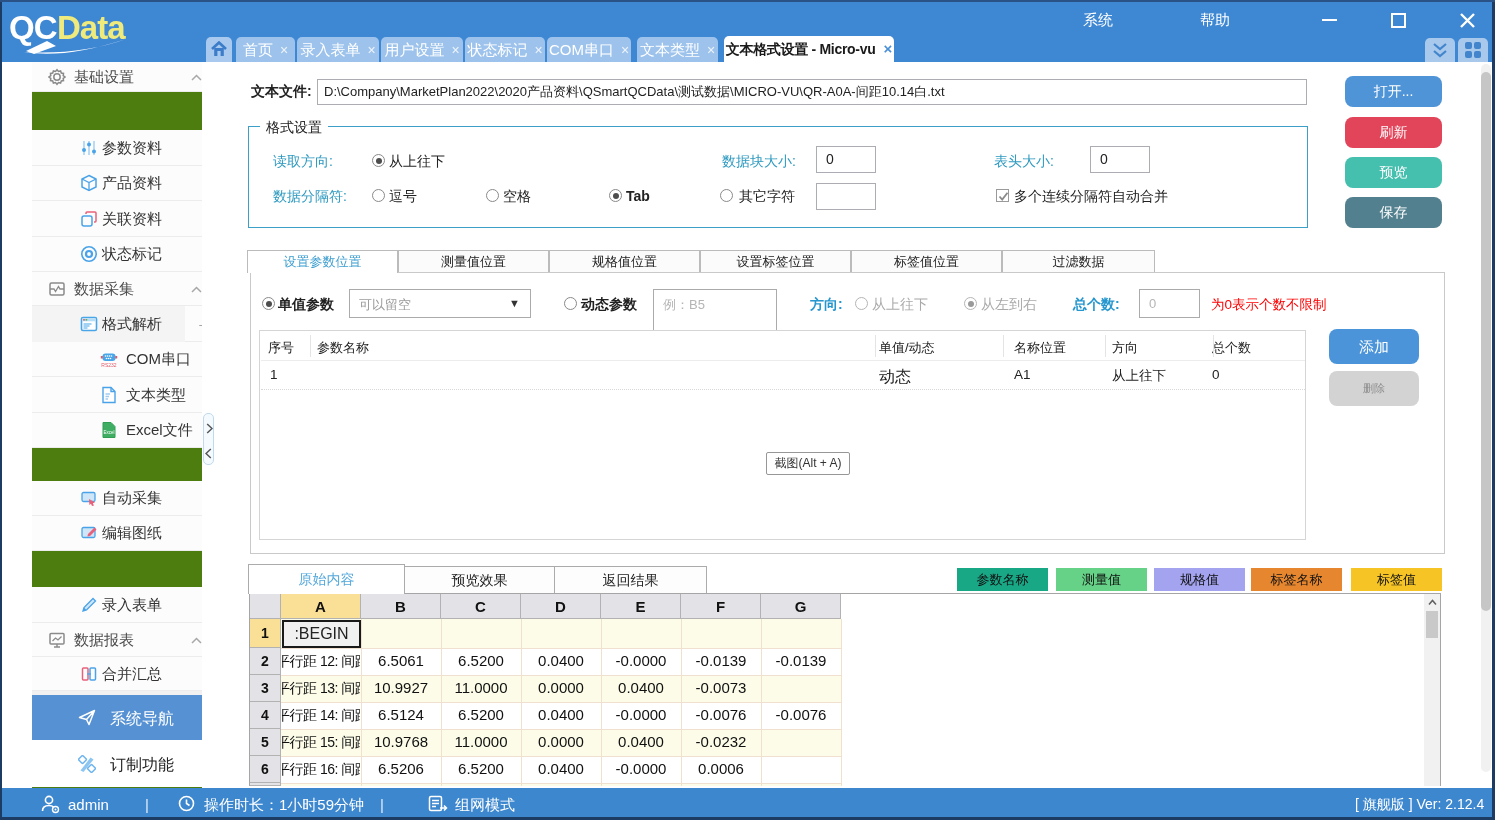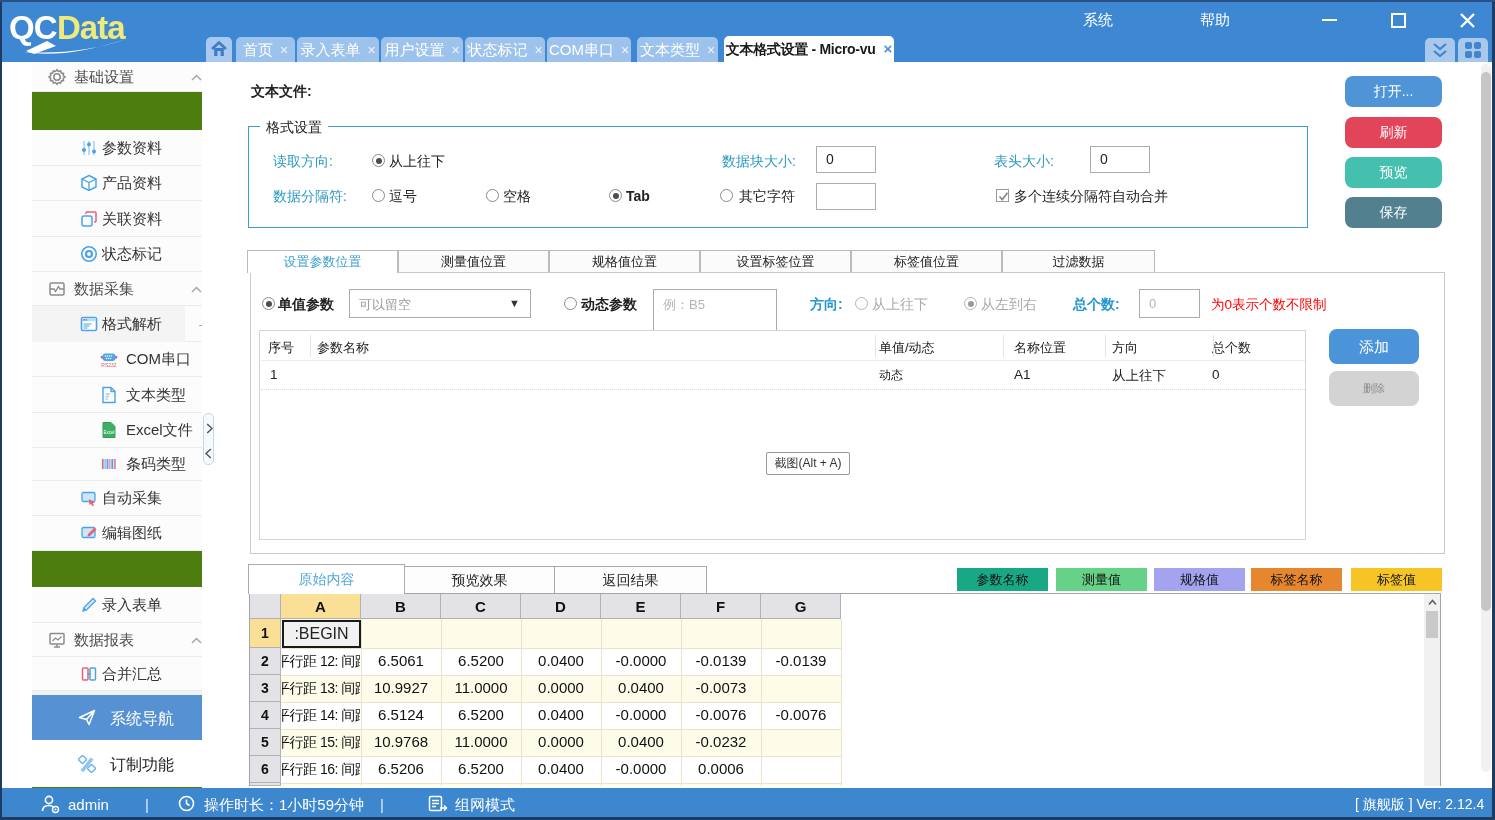--- a/index.html
+++ b/index.html
@@ -174,31 +174,20 @@
         </svg></span>
       <span class="tx" style="left:94px">文本类型</span>
     </div>
 <div class="srow" style="top:351px;height:35px;">
       <span class="ic" style="left:68px"><svg viewBox="0 0 18 18">
           <path d="M3 1.5 L11 1.5 L15 5.5 L15 16.5 L3 16.5 Z" fill="#3fae62" stroke="#2f9e52" stroke-width="1"></path>
           <text x="9" y="12.5" font-size="4.5" fill="#fff" text-anchor="middle" font-family="Liberation Sans">Excel</text>
         </svg></span>
       <span class="tx" style="left:94px">Excel文件</span>
     </div>
-<div class="srow" style="top:386px;height:33px;">
-      <span class="ic" style="left:68px"><svg viewBox="0 0 18 18">
-          <rect x="2" y="4" width="1.6" height="10" fill="#e8607a"></rect>
-          <rect x="4.6" y="4" width="1" height="10" fill="#4aa3e8"></rect>
-          <rect x="6.6" y="4" width="1.8" height="10" fill="#4aa3e8"></rect>
-          <rect x="9.4" y="4" width="1" height="10" fill="#e8607a"></rect>
-          <rect x="11.4" y="4" width="1.8" height="10" fill="#4aa3e8"></rect>
-          <rect x="14.2" y="4" width="1.4" height="10" fill="#e8607a"></rect>
-        </svg></span>
-      <span class="tx" style="left:94px">条码类型</span>
-    </div>
 <div class="srow" style="top:419px;height:35px;">
       <span class="ic" style="left:48px"><svg viewBox="0 0 18 18">
           <rect x="2" y="3.5" width="13" height="9" rx="1.5" fill="#cfe6f8" stroke="#4aa3e8" stroke-width="1.3"></rect>
           <path d="M9 10 L15 13.5 L12.8 14.3 L14 16.5 L12 17 L11 14.8 L9.4 16 Z" fill="#e8607a"></path>
         </svg></span>
       <span class="tx" style="left:70px">自动采集</span>
     </div>
 <div class="srow" style="top:454px;height:35px;text-decoration:underline;">
       <span class="ic" style="left:48px"><svg viewBox="0 0 18 18">
           <rect x="2" y="3.5" width="13" height="10" rx="1.5" fill="#cfe6f8" stroke="#4aa3e8" stroke-width="1.3"></rect>
@@ -245,20 +234,21 @@
         <rect x="10.5" y="10.5" width="6" height="6" rx="1" transform="rotate(45 13.5 13.5)" fill="none" stroke="#6db5ee" stroke-width="1.5"></rect>
         <path d="M2.5 15.5 L12.5 2.5 L15.5 4.5 L5.5 17 Z" fill="#8ec6f2"></path>
       </svg>
 <span class="abs" style="left:78px;top:15px;font-size:16px;color:#222">订制功能</span>
     </div>
 <div class="abs" style="left:188px;top:0;width:13px;height:633px;background:#f4f4f4"></div>
 <div class="abs" style="left:189.5px;top:12px;width:10px;height:463px;background:#c5c5c5;border-radius:5px"></div>
 </div>
 <div id="main">
 <div class="lbl" style="left:49px;top:21px;font-weight:bold">文本文件:</div>
+<div class="inp" style="left:115px;top:17px;width:990px;height:26px;font-size:13px;line-height:24px;padding-left:6px">D:\Company\MarketPlan2022\2020产品资料\QSmartQCData\测试数据\MICRO-VU\QR-A0A-间距10.14白.txt</div>
 <div class="sbtn" style="top:14px;background:#5094d8">打开...</div>
 <div class="sbtn" style="top:55px;background:#e2445a">刷新</div>
 <div class="sbtn" style="top:95px;background:#45bfae">预览</div>
 <div class="sbtn" style="top:135px;background:#52808f">保存</div>
 <div class="abs" style="left:46px;top:64px;width:1060px;height:102px;border:1px solid #3c9fc8"></div>
 <div class="abs" style="left:58px;top:57px;background:#fff;padding:0 6px;font-size:14px;color:#222">格式设置</div>
 <div class="lbl teal" style="left:71px;top:91px">读取方向:</div>
 <div class="radio sel" style="left:170px;top:92px"></div>
 <div class="lbl" style="left:187px;top:91px">从上往下</div>
 <div class="lbl teal" style="left:520px;top:91px">数据块大小:</div>
@@ -316,21 +306,21 @@
 <div class="lbl" style="left:812px;top:277px;font-size:13px">名称位置</div>
 <div class="lbl" style="left:910px;top:277px;font-size:13px">方向</div>
 <div class="lbl" style="left:1010px;top:277px;font-size:13px">总个数</div>
 <div class="abs" style="left:108px;top:273px;width:1px;height:22px;background:#e4e4e4"></div>
 <div class="abs" style="left:673px;top:273px;width:1px;height:22px;background:#e4e4e4"></div>
 <div class="abs" style="left:801px;top:273px;width:1px;height:22px;background:#e4e4e4"></div>
 <div class="abs" style="left:903px;top:273px;width:1px;height:22px;background:#e4e4e4"></div>
 <div class="abs" style="left:1011px;top:273px;width:1px;height:22px;background:#e4e4e4"></div>
 <div class="abs" style="left:59px;top:298px;width:1044px;height:1px;background:#ececec"></div>
 <div class="lbl" style="left:68px;top:305px;font-size:13.5px">1</div>
-<div class="lbl" style="left:677px;top:305px;font-size:12px">动态</div>
+<div class="lbl" style="left:677px;top:305px;font-size:16px">动态</div>
 <div class="lbl" style="left:812px;top:305px;font-size:13.5px">A1</div>
 <div class="lbl" style="left:910px;top:305px;font-size:13.5px">从上往下</div>
 <div class="lbl" style="left:1010px;top:305px;font-size:13.5px">0</div>
 <div class="abs" style="left:59px;top:327px;width:1044px;height:0;border-bottom:1px dotted #d8d8d8"></div>
 <div class="abs" style="left:564px;top:390px;width:84px;height:23px;border:1px solid #979797;border-radius:2px;background:#fff;font-size:12px;color:#333;text-align:center;line-height:21px">截图(Alt + A)</div>
 <div class="abs" style="left:1127px;top:267px;width:90px;height:35px;border-radius:8px;background:#4b94d9;color:#fff;font-size:15px;text-align:center;line-height:35px">添加</div>
 <div class="abs" style="left:1127px;top:309px;width:90px;height:35px;border-radius:8px;background:#d3d3d3;color:#8b8b8b;font-size:11px;text-align:center;line-height:35px">删除</div>
 <div class="btab" style="left:46px;top:502px;width:157px;height:30px;background:#fff;border-bottom:none;color:#54a8dc;line-height:28px;z-index:2">原始内容</div>
 <div class="btab" style="left:202px;top:504px;width:151px;height:44px;line-height:26px">预览效果</div>
 <div class="btab" style="left:352px;top:504px;width:153px;height:28px;line-height:26px">返回结果</div>

